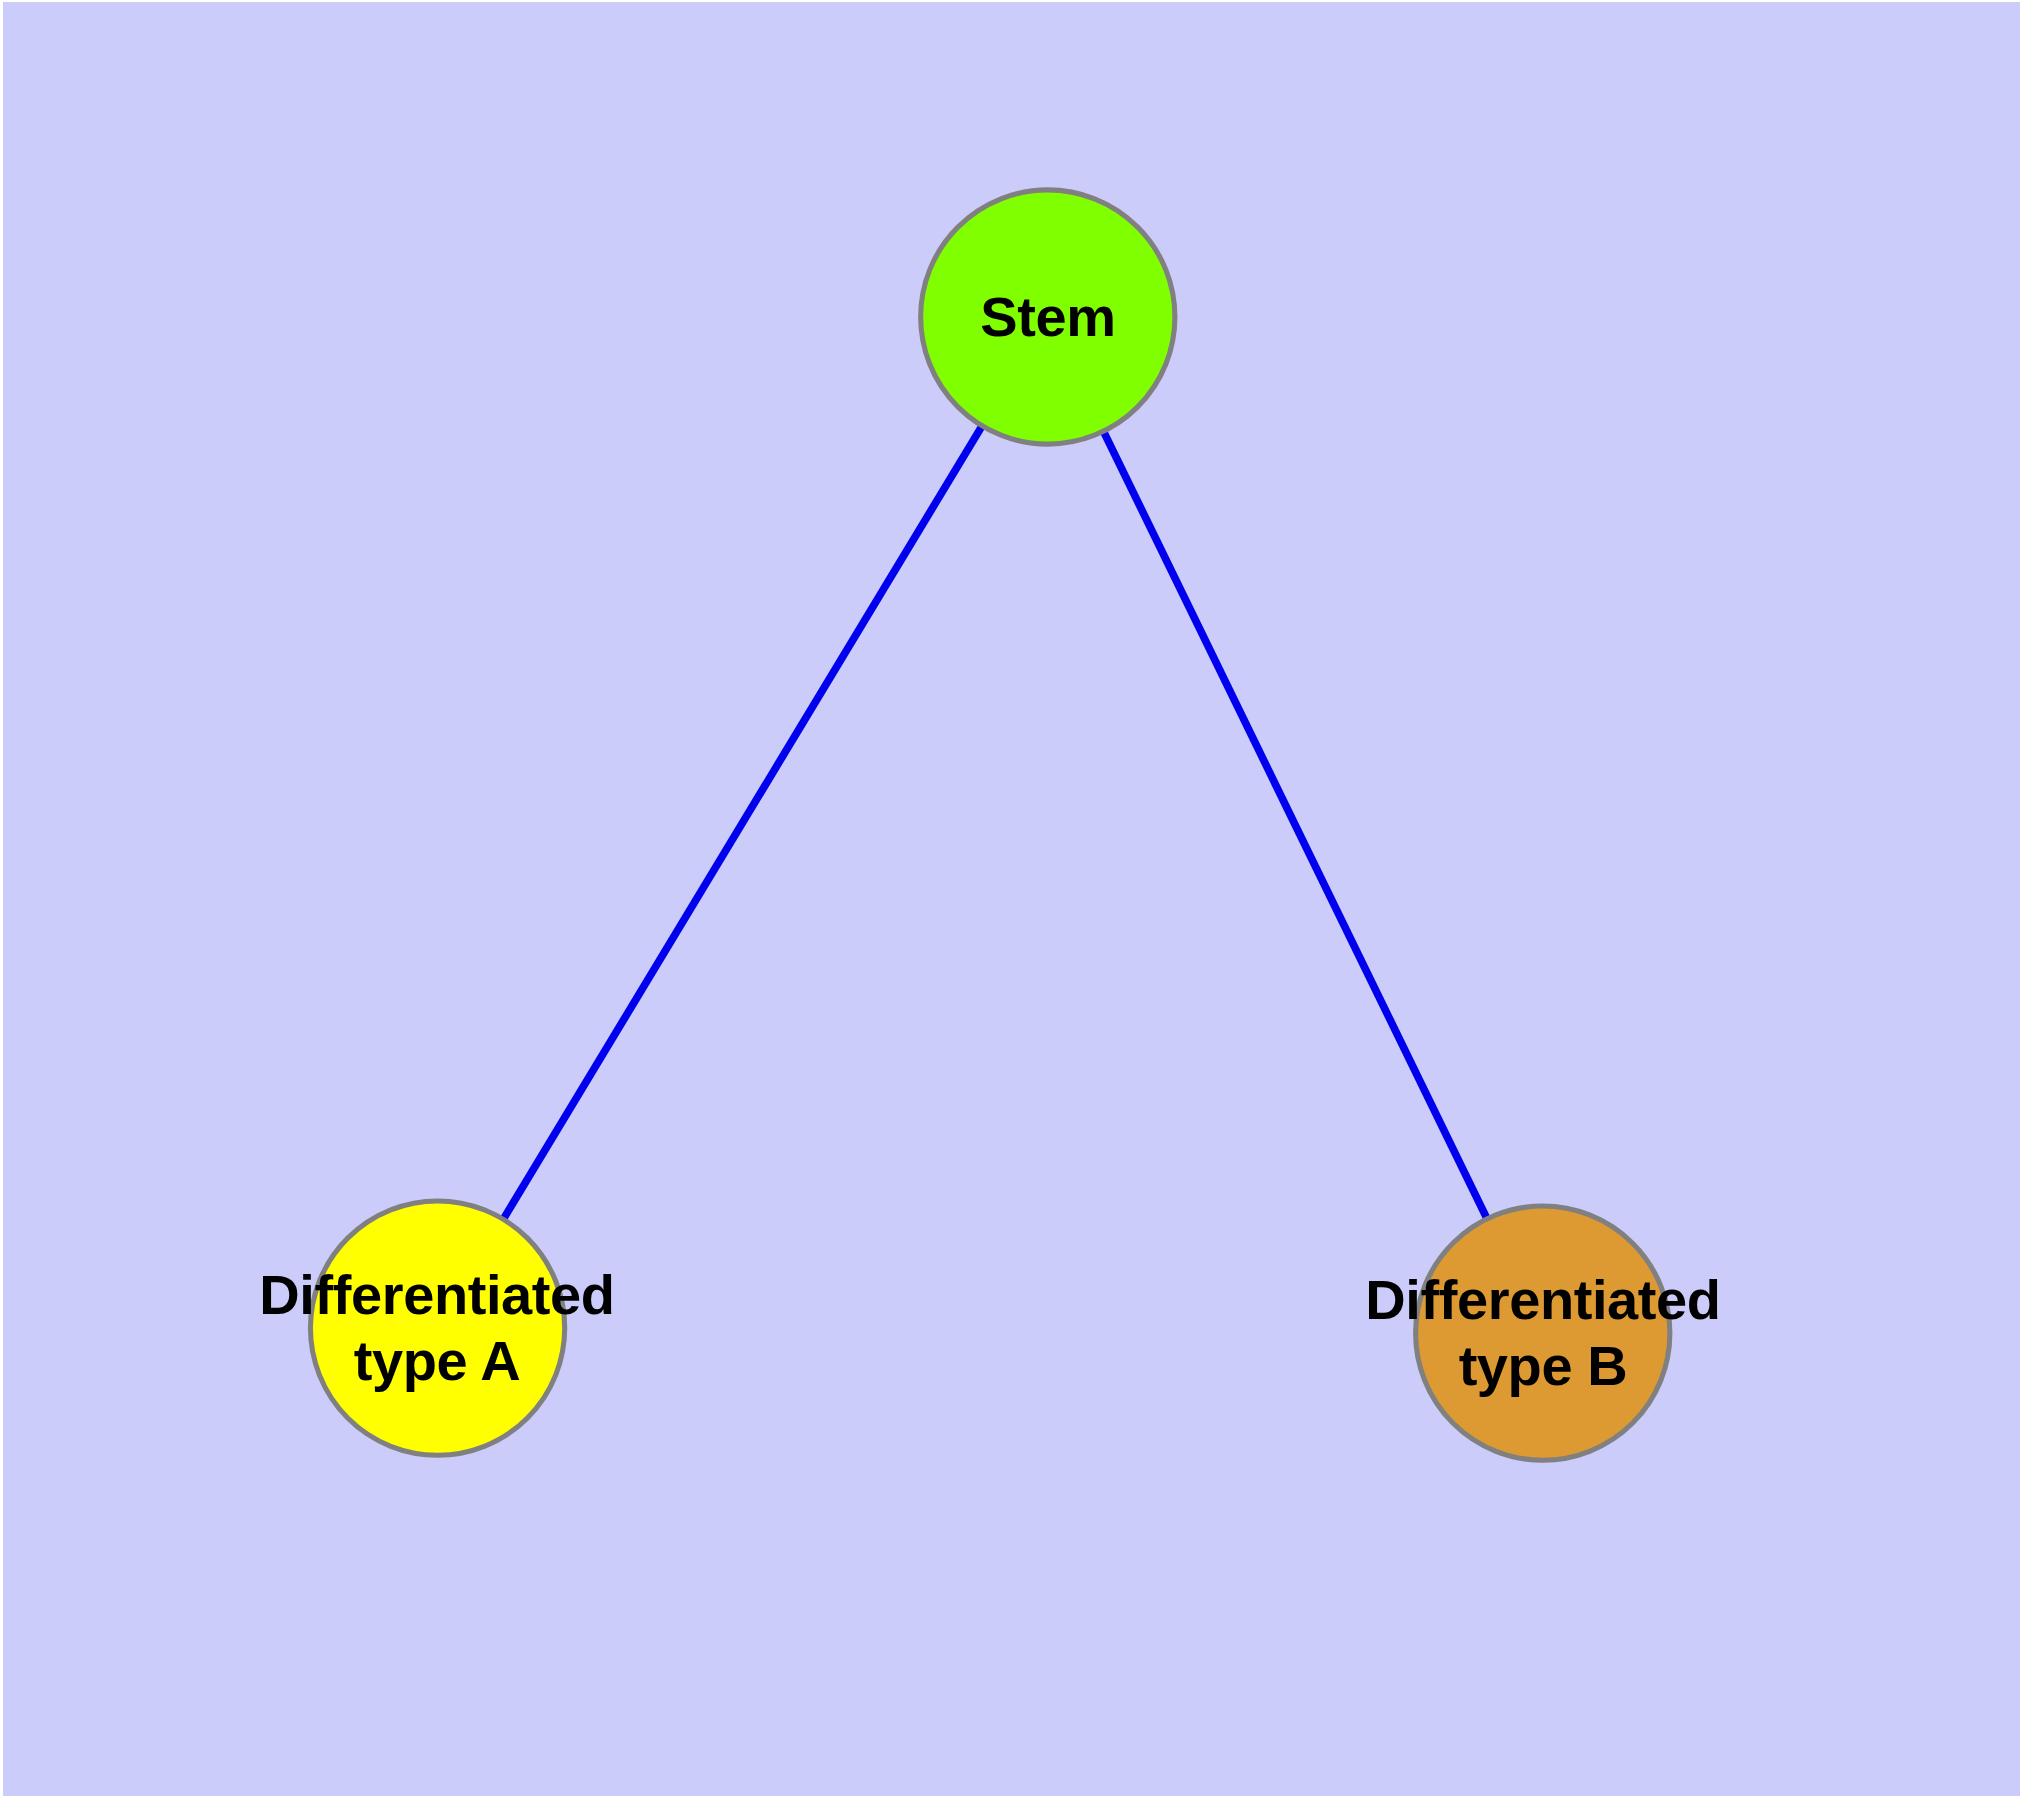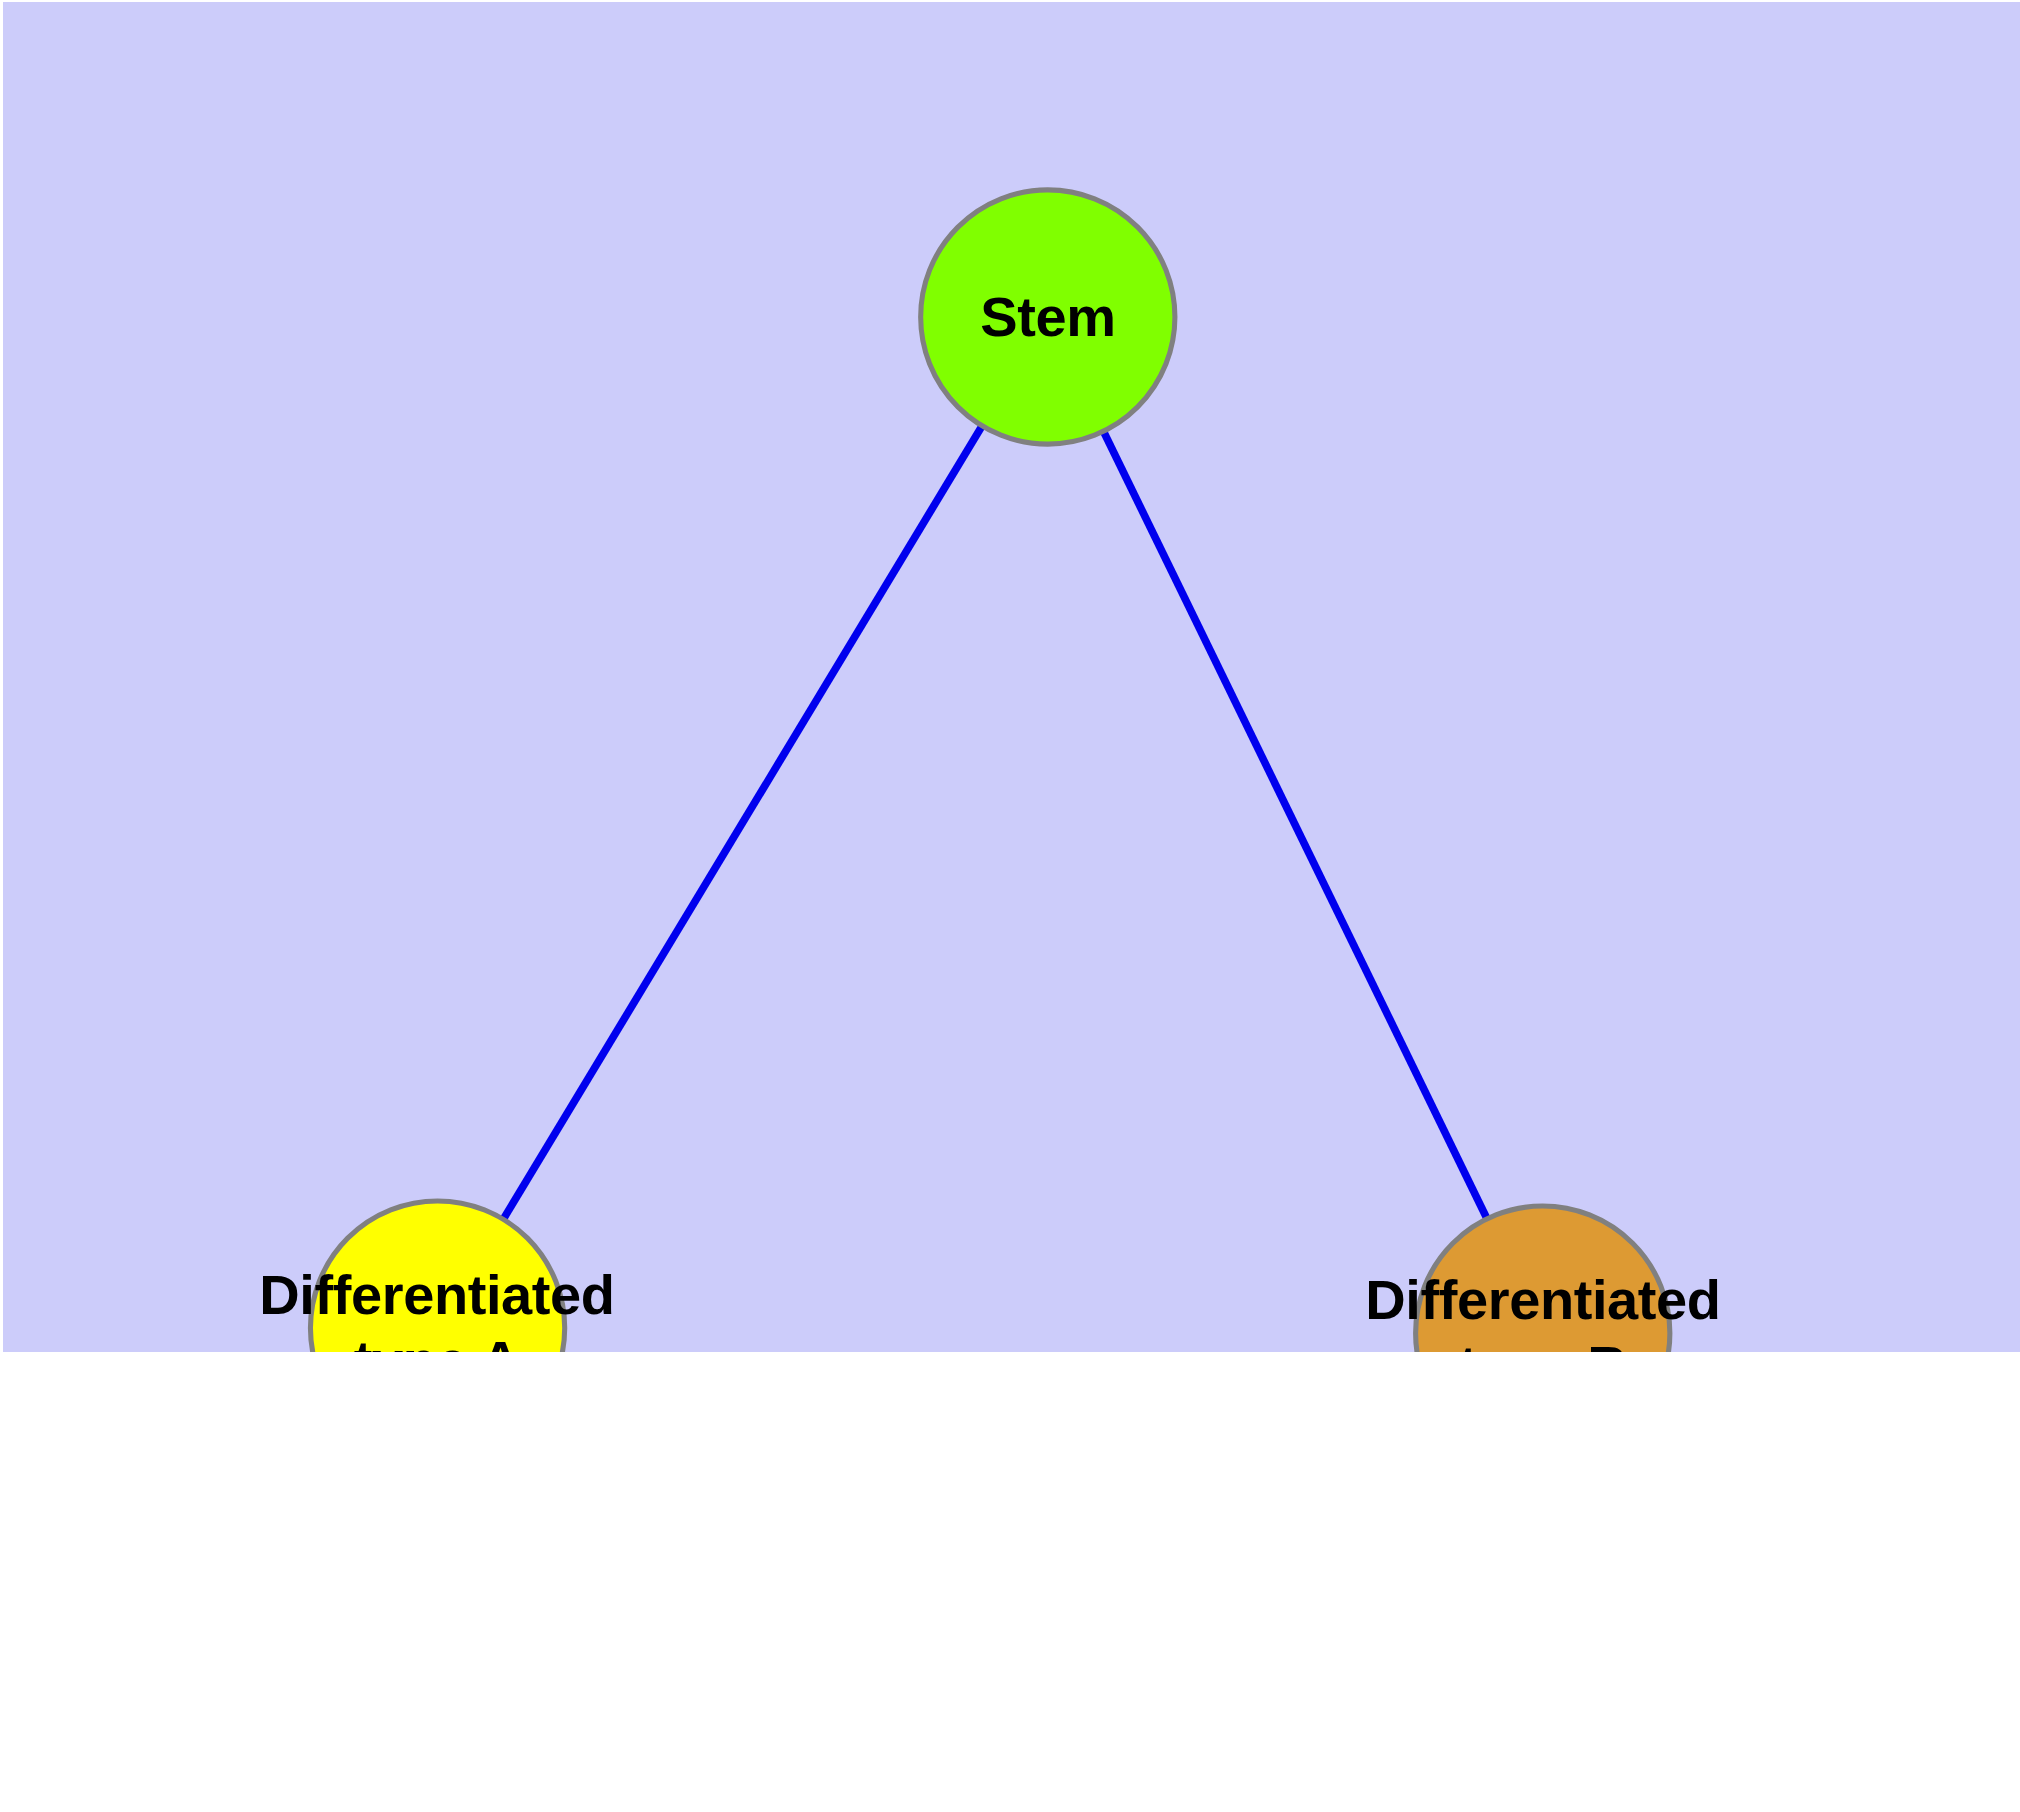--- a/index.html
+++ b/index.html
@@ -4,21 +4,21 @@
 <title>Cell Differentiation Graph</title>
 <style>
   html, body {
     margin: 0;
     padding: 0;
     background: #ffffff;
   }
   #canvas {
     position: relative;
     width: 2021px;
-    height: 1352px;
+    height: 1796px;
     background: #ffffff;
     overflow: hidden;
     font-family: "Liberation Sans", "DejaVu Sans", sans-serif;
   }
   #plot-area {
     position: absolute;
     left: 2.5px;
     top: 1.7px;
     width: 2018px;
     height: 1810px;

